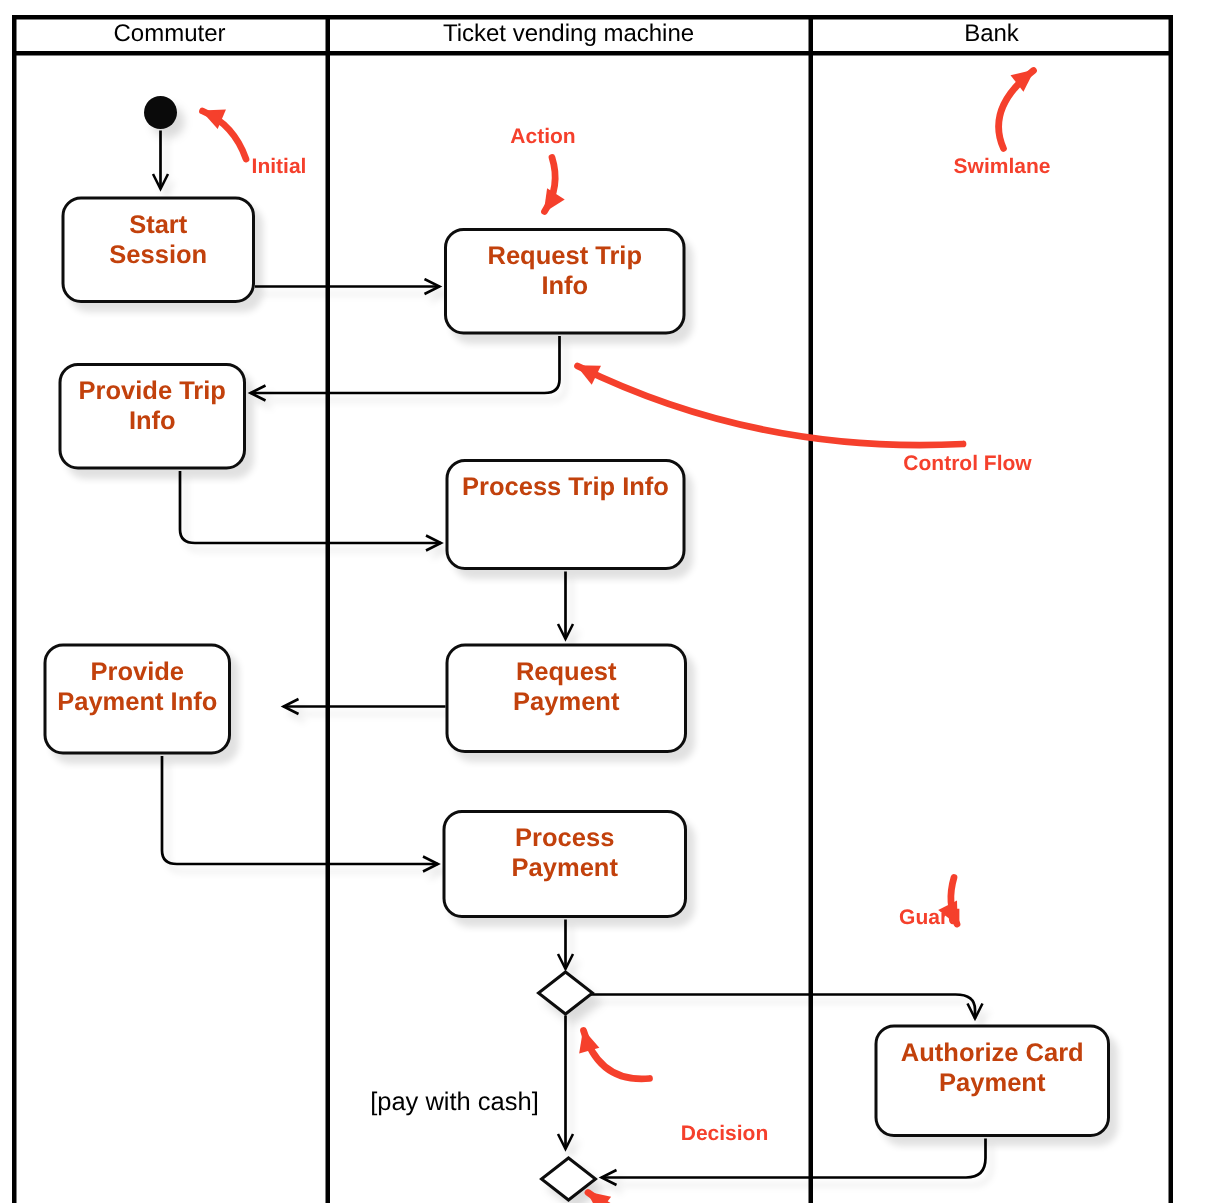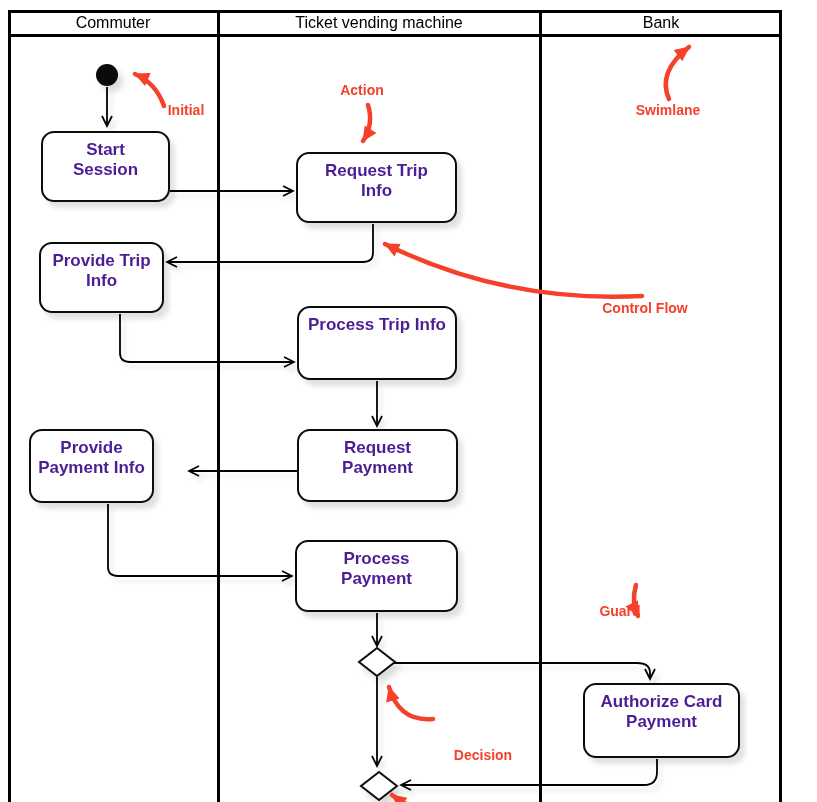--- a/index.html
+++ b/index.html
@@ -20,21 +20,21 @@
   #lane-title-0{left:10px;  width:206px;}
   #lane-title-1{left:220px; width:318px;}
   #lane-title-2{left:542px; width:238px;}
 
   
   .node{position:absolute; box-sizing:border-box; background:#fff;
     border:2px solid #0d0d0d; border-radius:13px;
     box-shadow:5px 6px 5px rgba(0,0,0,0.12);
     display:flex; justify-content:center; align-items:flex-start;
     padding:7px 2px 0 2px; text-align:center;
-    font-weight:bold; font-size:17px; line-height:20px; color:#4c1d95;
+    font-weight:bold; font-size:17px; line-height:20px; color:#c2410c;
     white-space:pre-line;}
   #node-start-session       {left:41px;  top:131px; width:129px; height:71px;}
   #node-request-trip-info   {left:296px; top:152px; width:161px; height:71px;}
   #node-provide-trip-info   {left:39px;  top:242px; width:125px; height:71px;}
   #node-process-trip-info   {left:297px; top:306px; width:160px; height:74px;}
   #node-request-payment     {left:297px; top:429px; width:161px; height:73px;}
   #node-provide-payment-info{left:29px;  top:429px; width:125px; height:74px;}
   #node-process-payment     {left:295px; top:540px; width:163px; height:72px;}
   #node-authorize-card-payment{left:583px; top:683px; width:157px; height:75px;}
 
@@ -121,20 +121,21 @@
   <div class="node" id="node-process-trip-info">Process Trip Info</div>
   <div class="node" id="node-request-payment">Request
 Payment</div>
   <div class="node" id="node-provide-payment-info">Provide
 Payment Info</div>
   <div class="node" id="node-process-payment">Process
 Payment</div>
   <div class="node" id="node-authorize-card-payment">Authorize Card
 Payment</div>
 
+  <div class="guard-label" id="guard-cash">[pay with cash]</div>
 
   <div class="anno" id="anno-initial">Initial</div>
   <div class="anno" id="anno-action">Action</div>
   <div class="anno" id="anno-swimlane">Swimlane</div>
   <div class="anno" id="anno-control-flow">Control Flow</div>
   <div class="anno" id="anno-guard">Guard</div>
   <div class="anno" id="anno-decision">Decision</div>
 
 </div>
 

